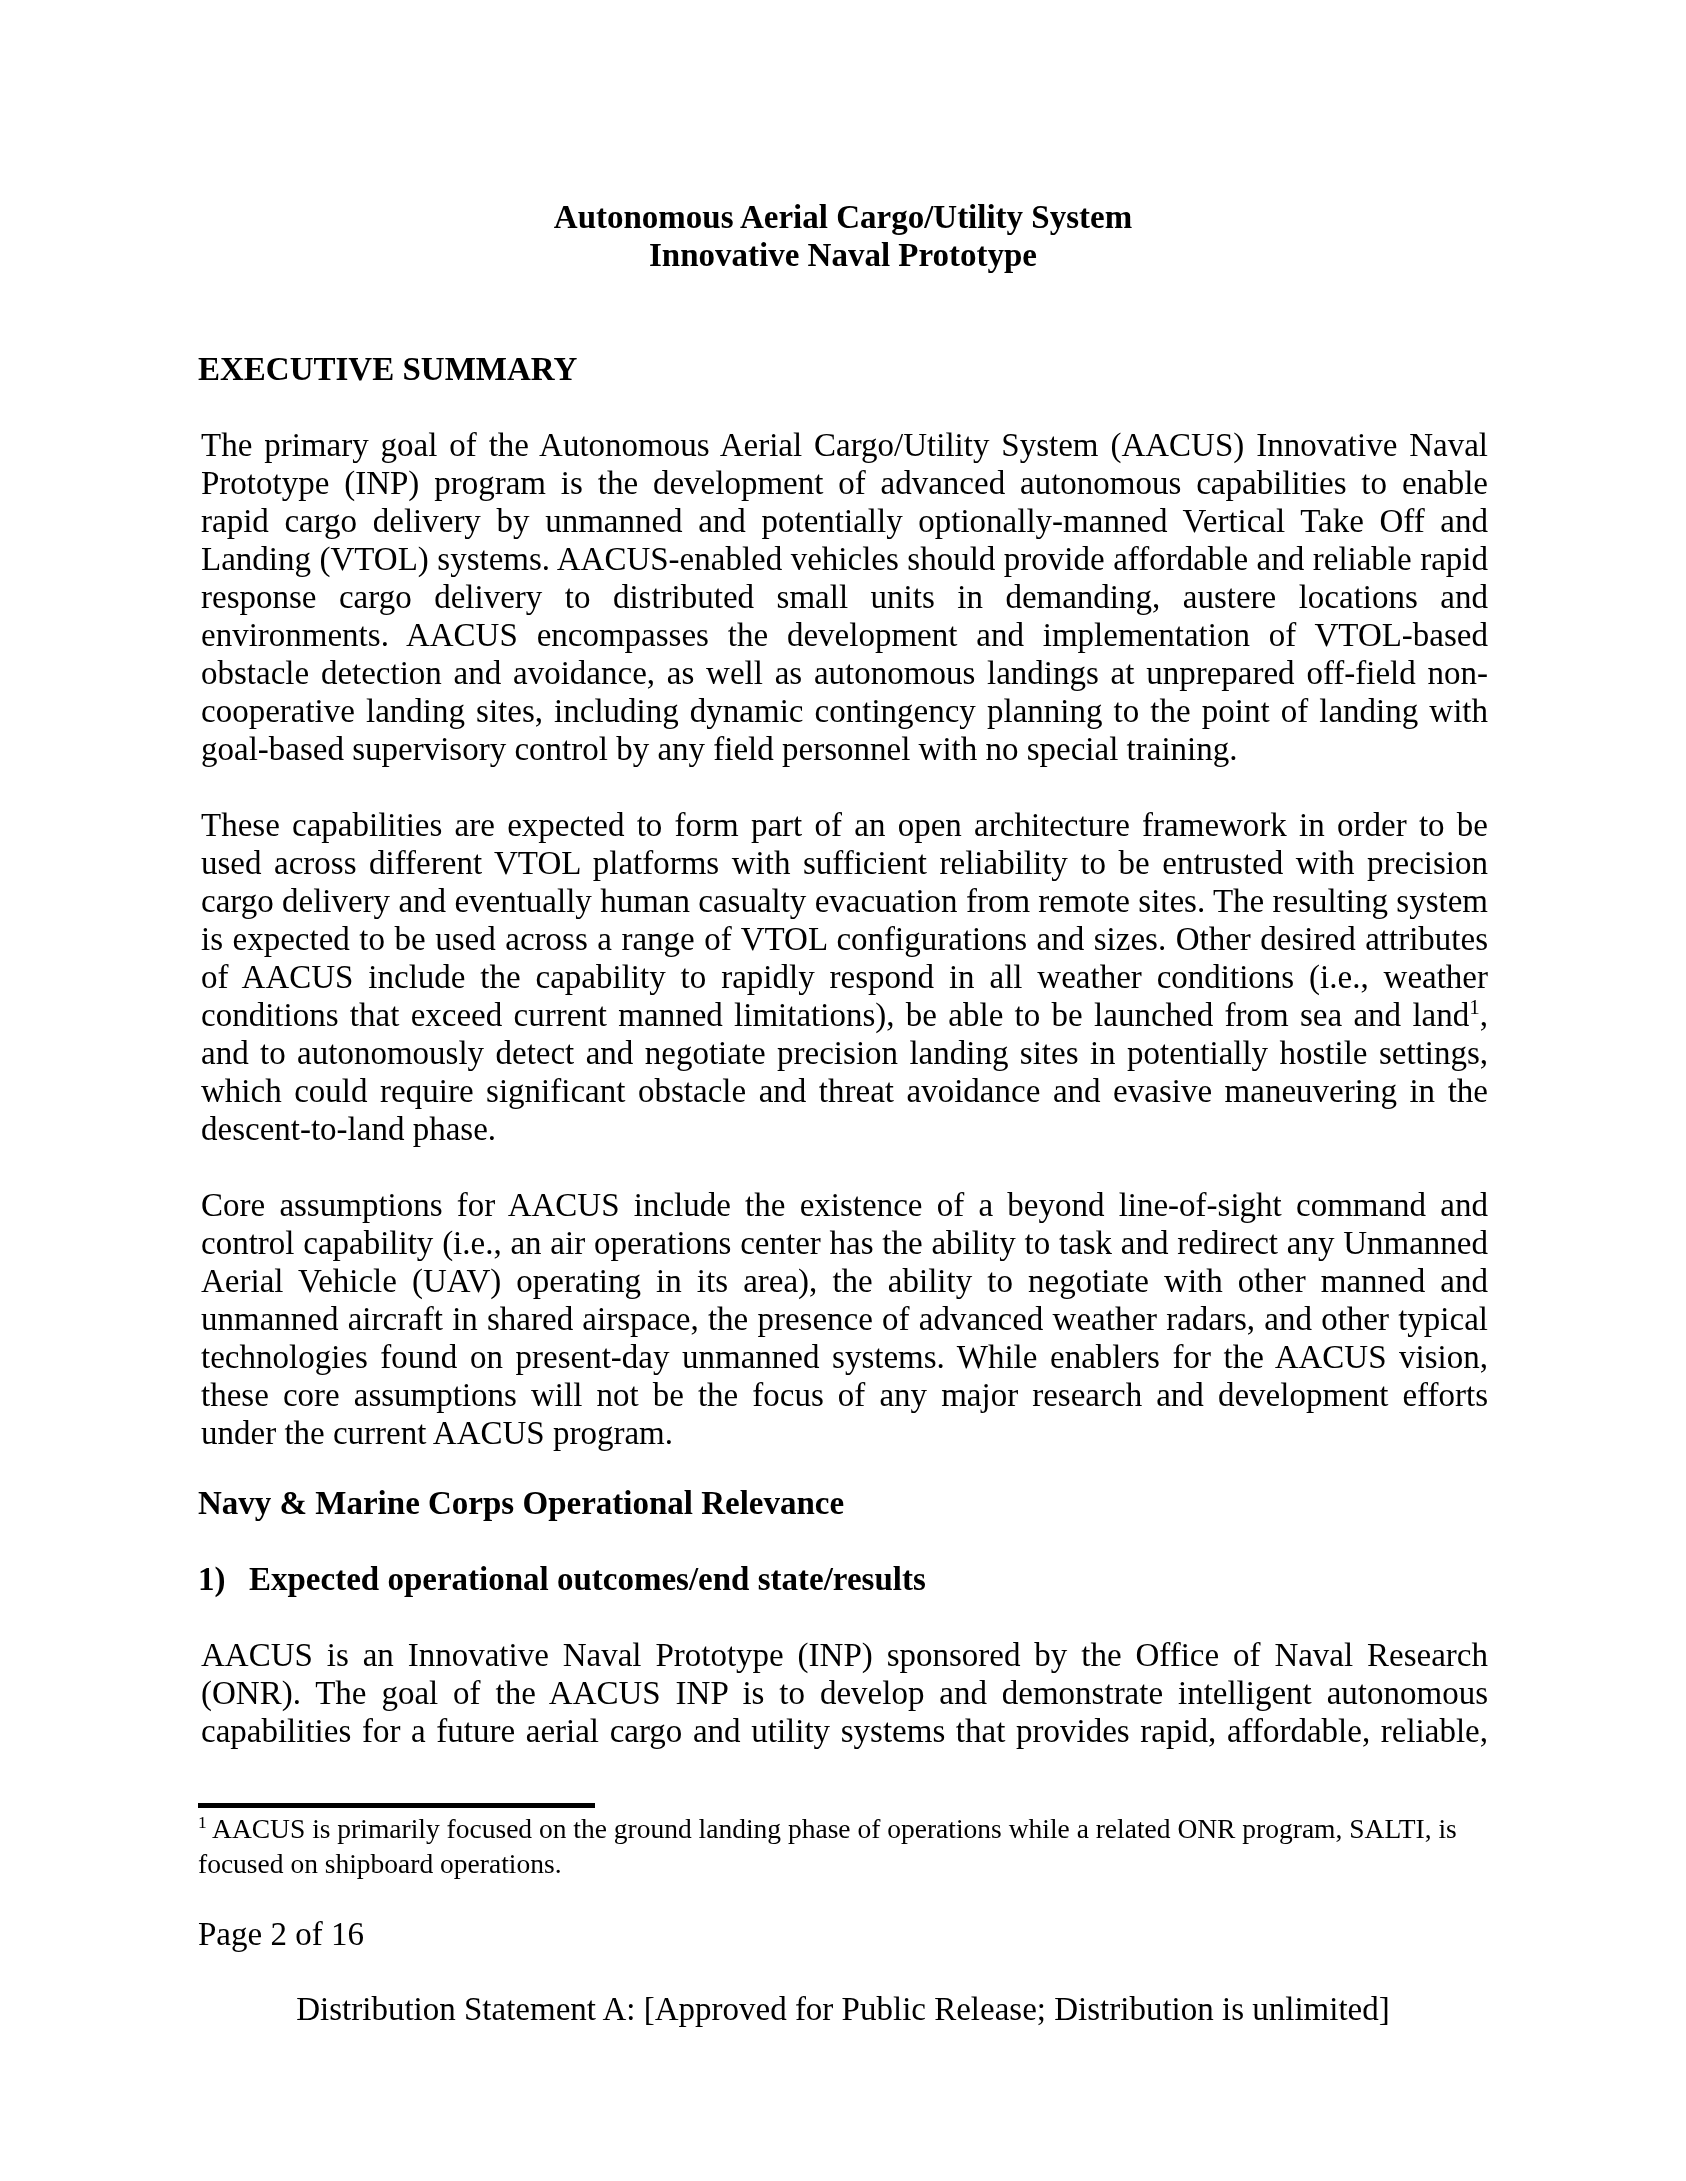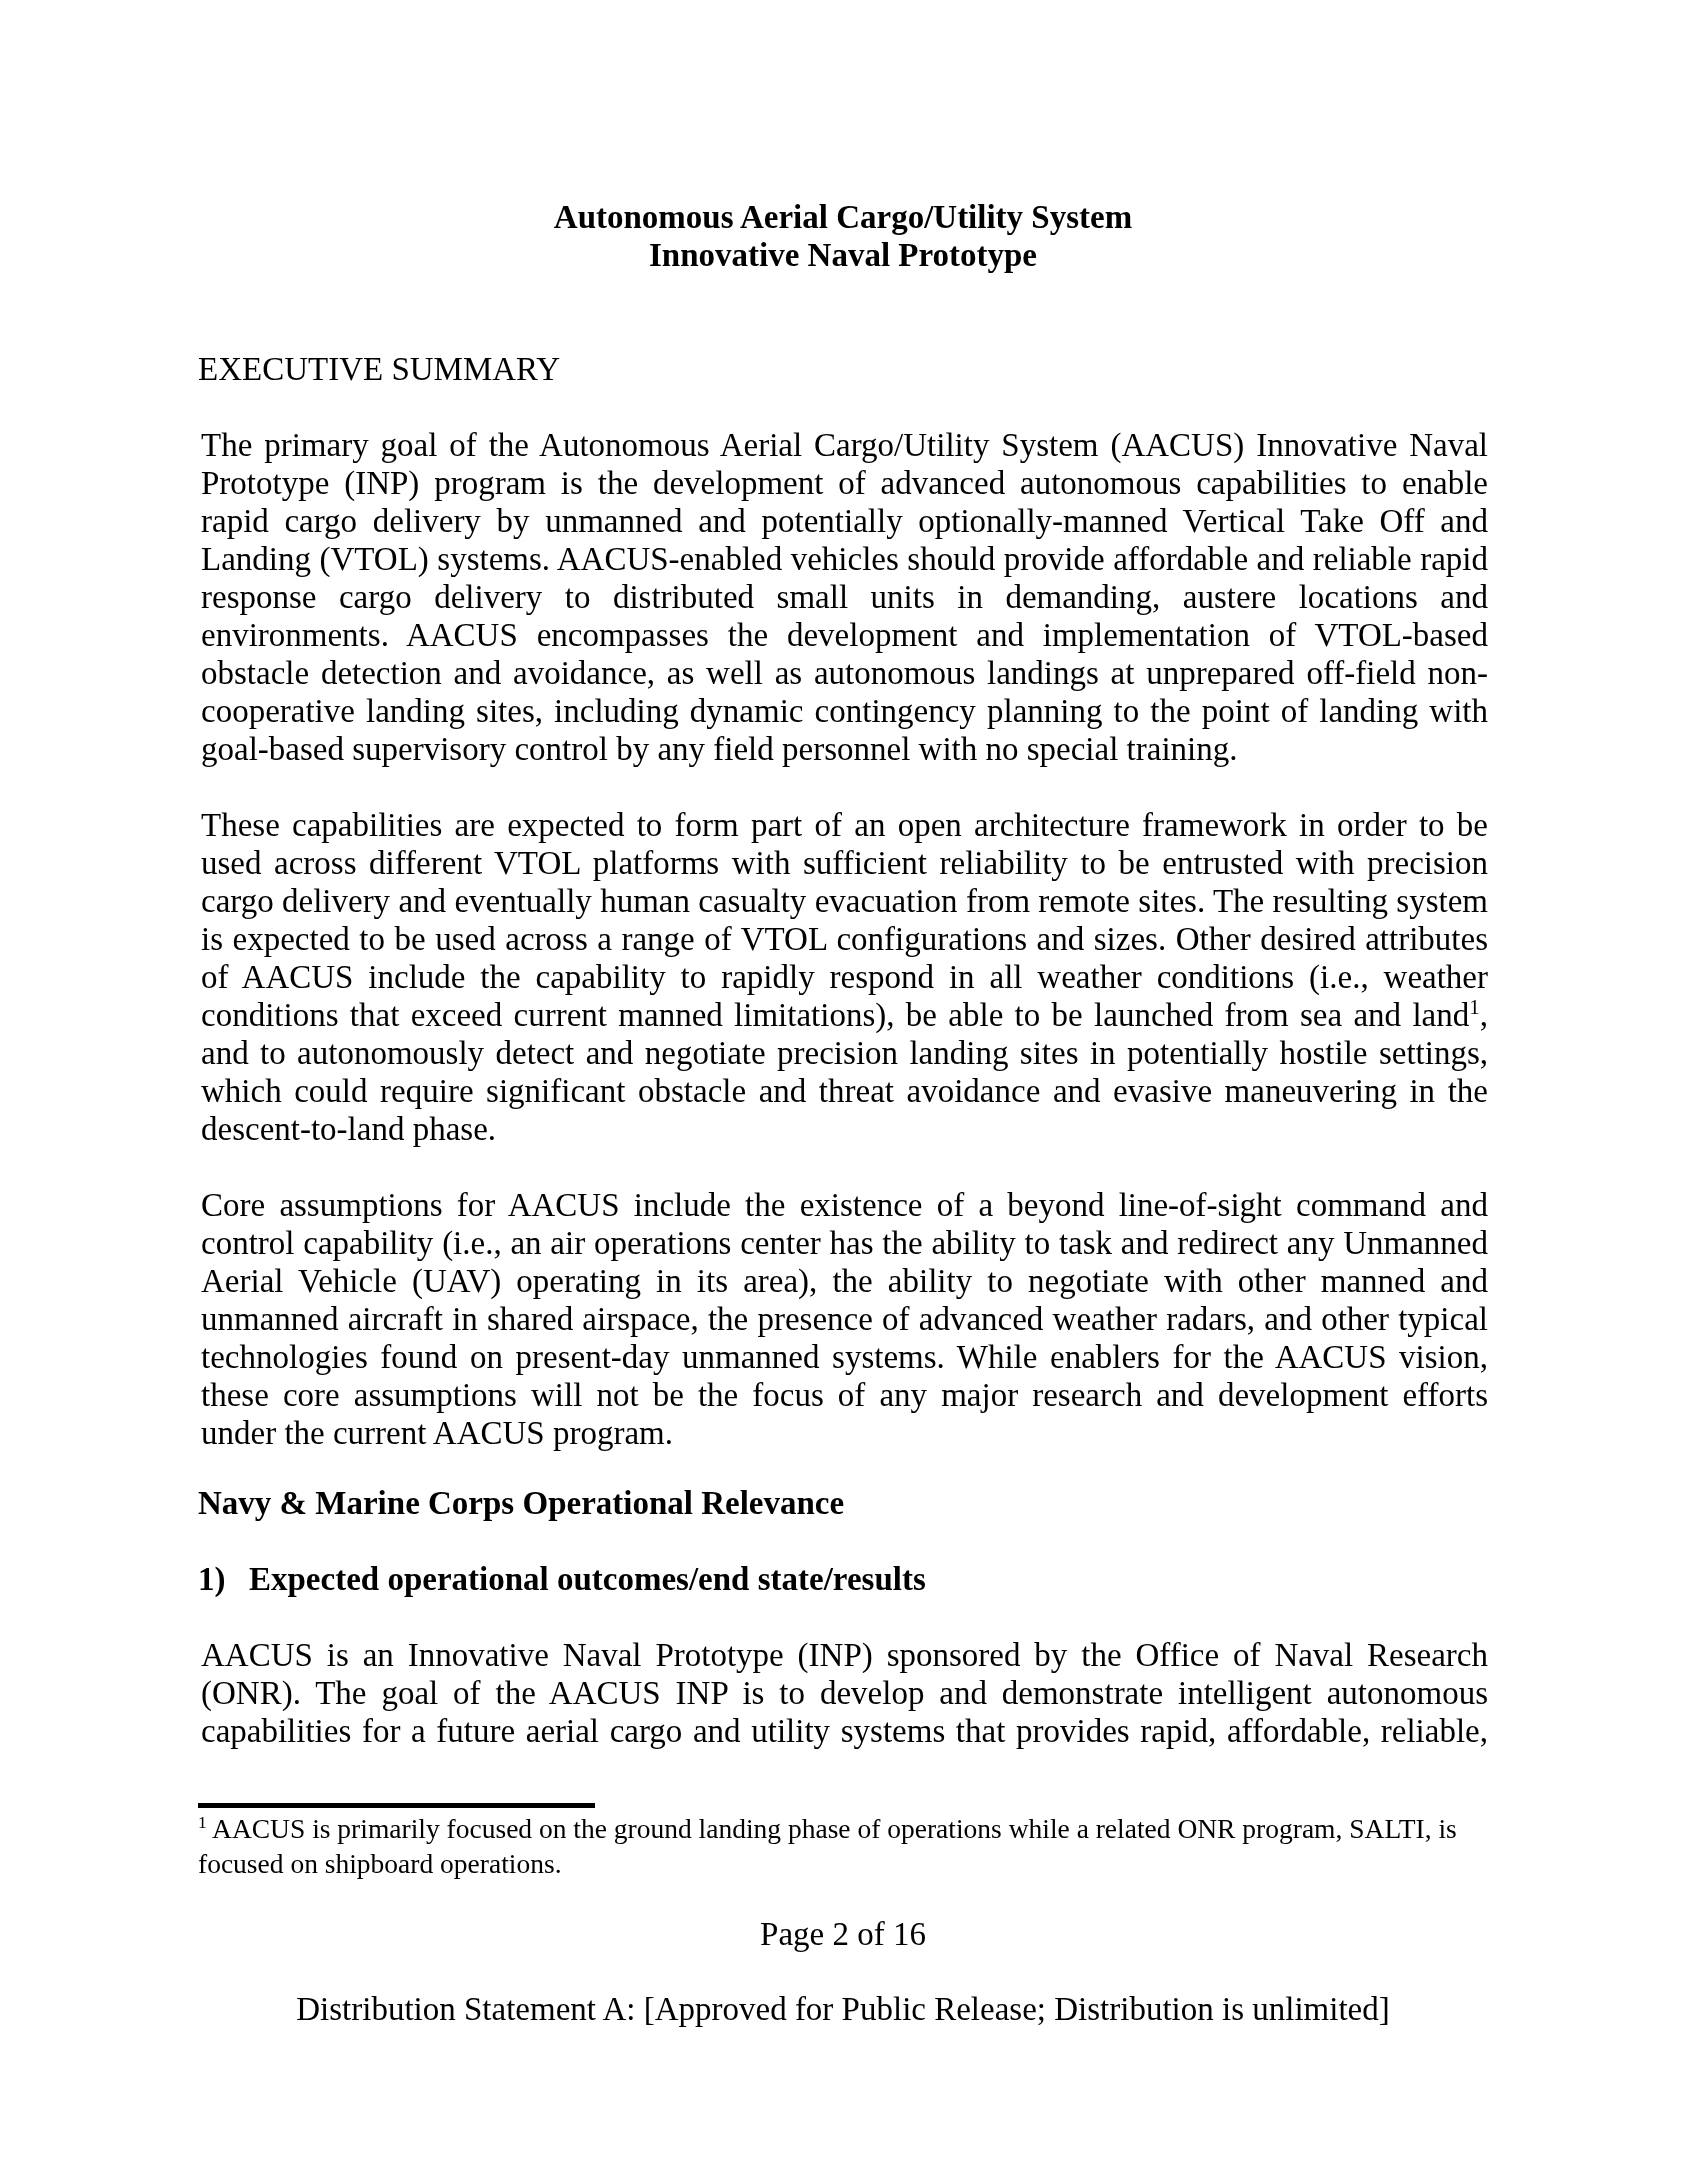--- a/index.html
+++ b/index.html
@@ -25,21 +25,21 @@
     padding: 198px 198px 0 198px;
   }
   .doc-title {
     text-align: center;
     font-weight: bold;
     font-size: 33px;
     line-height: 38px;
   }
   .h-exec {
     margin-top: 76px;
-    font-weight: normal;
+    font-weight: bold;
     font-size: 33px;
     line-height: 38px;
   }
   .body-para {
     margin: 38px 0 0 3px;
     font-size: 33px;
     line-height: 38px;
     text-align: justify;
   }
   .justify-last {
@@ -80,21 +80,20 @@
   }
   .footnote .sup-fn {
     font-size: 17.4px;
     line-height: 0;
     vertical-align: super;
   }
   .page-number {
     margin-top: 34px;
     font-size: 33px;
     line-height: 38px;
-    text-align: center;
   }
   .distribution {
     margin-top: 37px;
     font-size: 33px;
     line-height: 38px;
     text-align: center;
   }
 </style>
 </head>
 <body>

